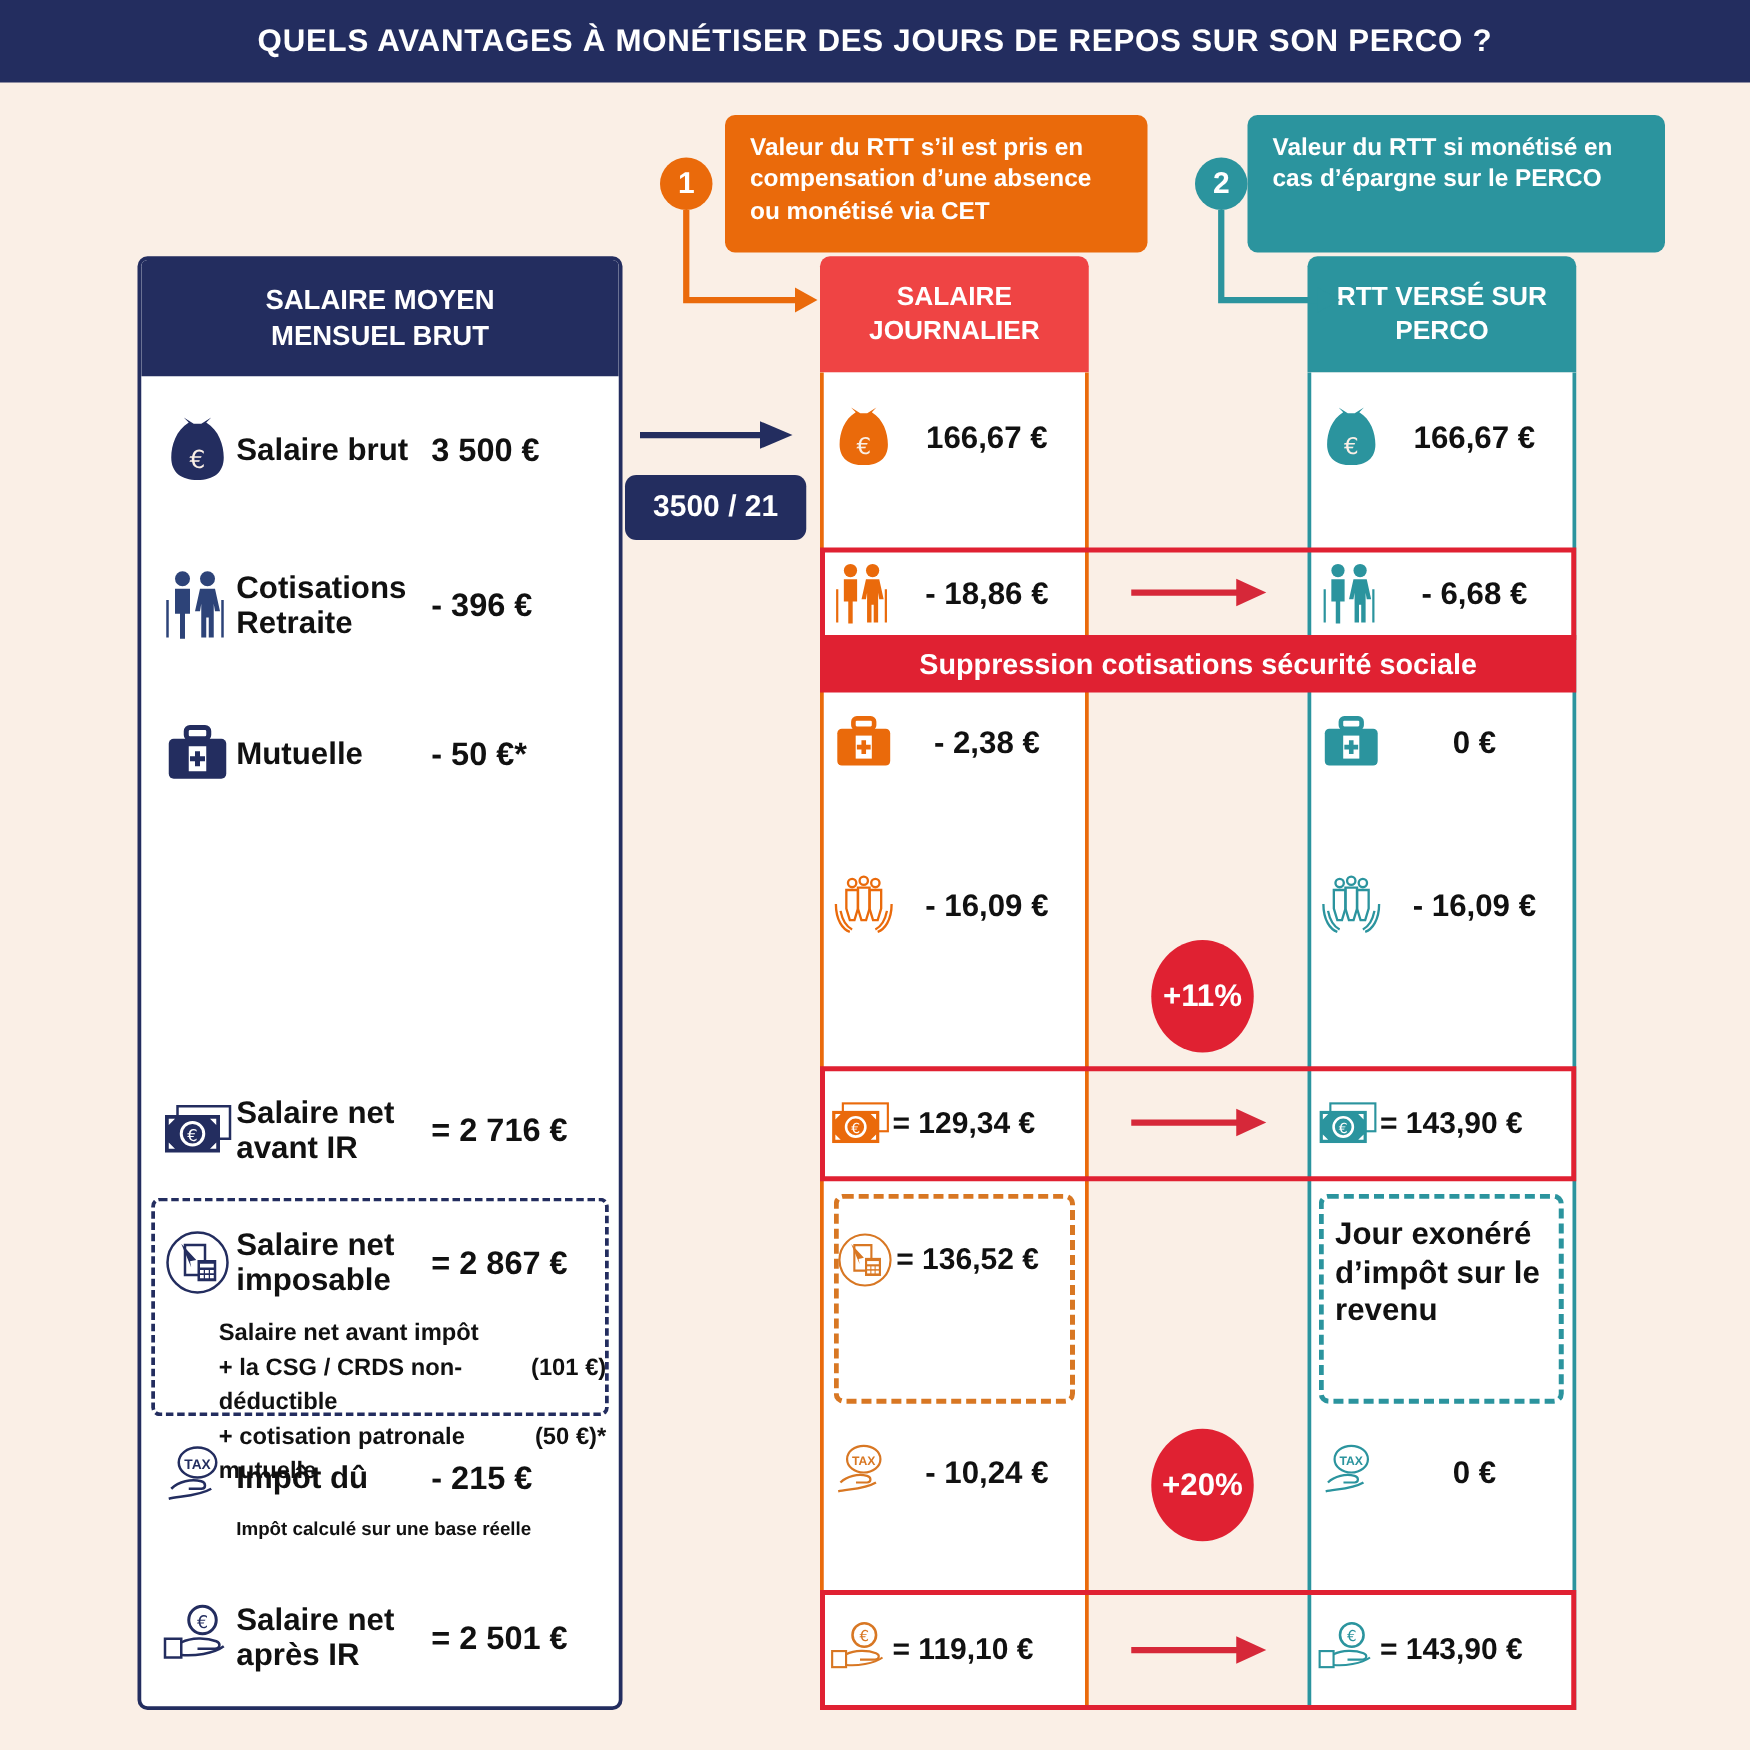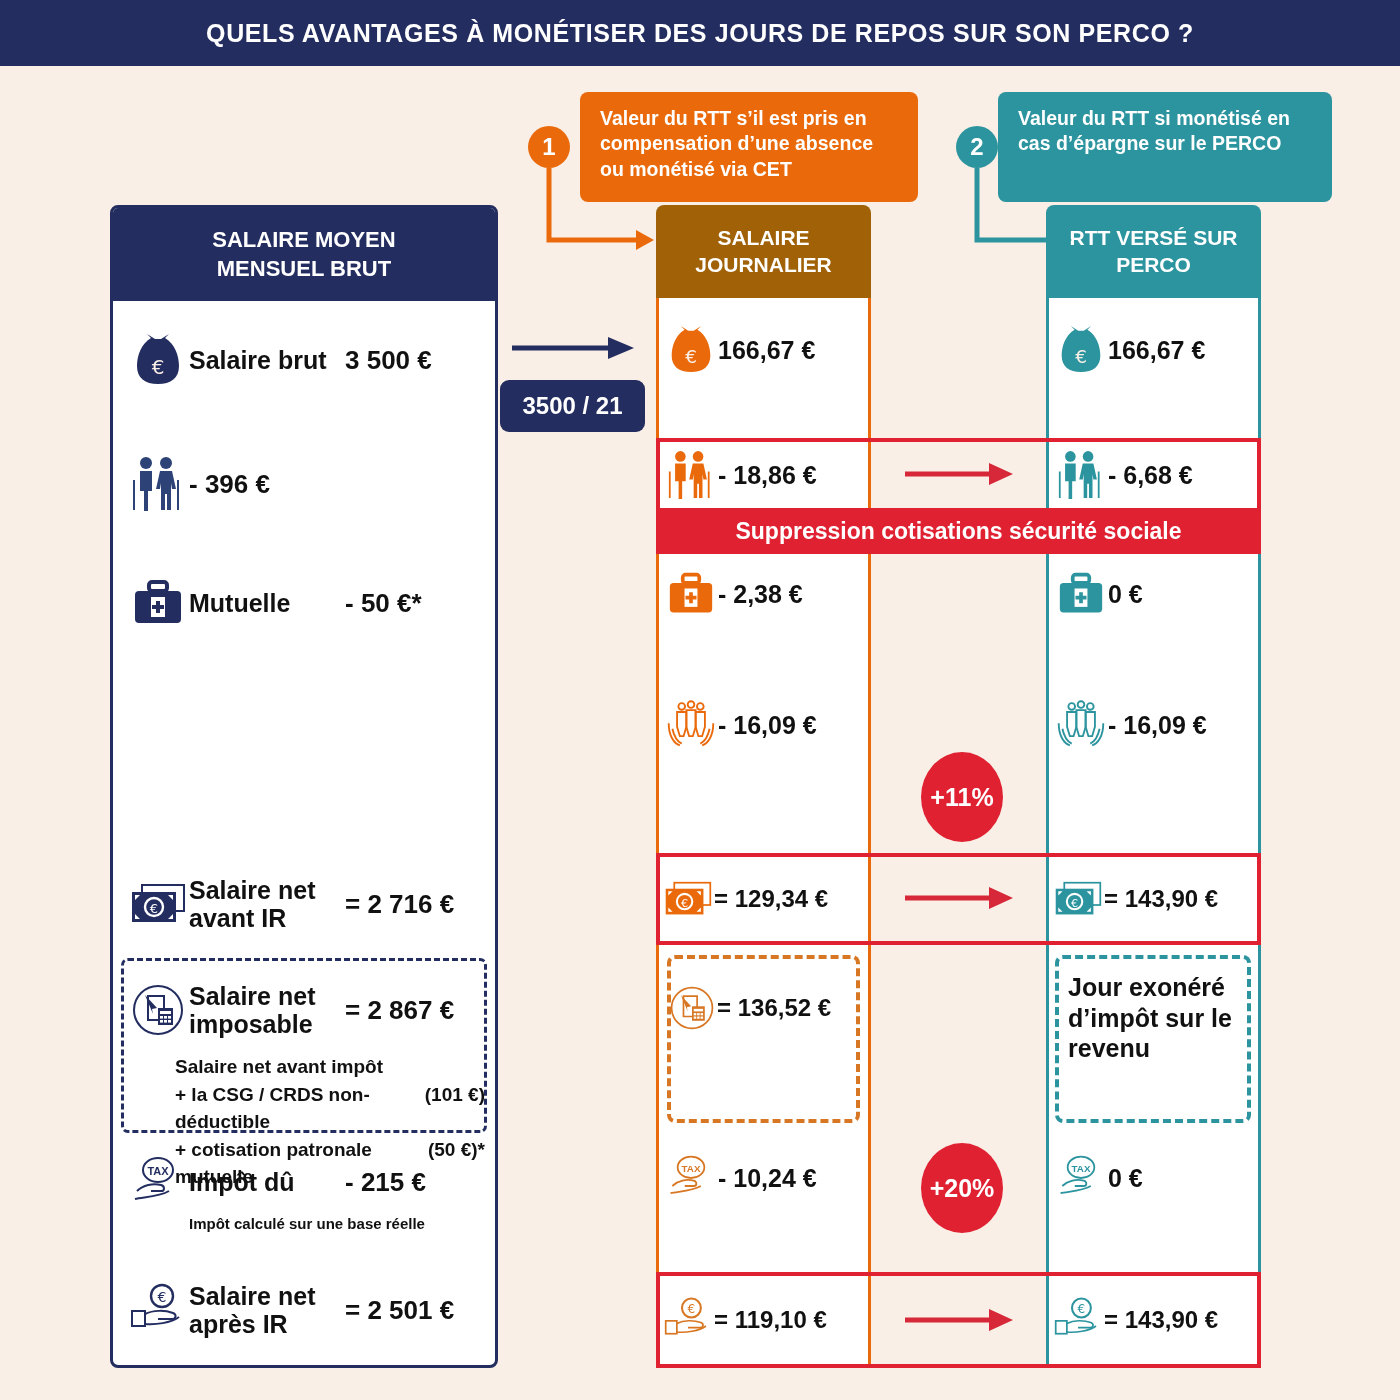--- a/index.html
+++ b/index.html
@@ -63,36 +63,36 @@
     position:absolute;left:8px;width:366px;border:3px dashed #232D5F;border-radius:7px;
     box-sizing:border-box;
   }
 
   
   .colhead{
     position:absolute;width:215px;height:93px;border-radius:8px 8px 0 0;
     color:#fff;font-weight:bold;font-size:21px;text-align:center;line-height:1.28;
     display:flex;align-items:center;justify-content:center;
   }
-  #head-mid{left:656px;top:205px;background:#a16207;}
+  #head-mid{left:656px;top:205px;background:#ef4444;}
   #head-right{left:1046px;top:205px;background:#2B949E;}
   .colbody{
     position:absolute;width:215px;top:298px;height:1070px;background:#ffffff;
     box-sizing:border-box;
   }
   #body-mid{left:656px;border-left:3px solid #EA6A0B;border-right:3px solid #EA6A0B;}
   #body-right{left:1046px;border-left:3px solid #2B949E;border-right:3px solid #2B949E;}
   .gapcol{position:absolute;left:871px;top:298px;width:175px;height:1070px;background:#FAEFE6;}
 
   .cell{
     position:absolute;width:215px;display:flex;align-items:center;box-sizing:border-box;
     padding:0 10px 0 8px;
   }
   .cell .c-ico{flex:0 0 54px;display:flex;align-items:center;justify-content:center;}
-  .cell .c-val{flex:1;text-align:left;font-weight:bold;font-size:25px;color:#111;white-space:nowrap;}
+  .cell .c-val{flex:1;text-align:center;font-weight:bold;font-size:25px;color:#111;white-space:nowrap;}
   .cell .c-val.lead{text-align:left;padding-left:2px;font-size:24px;}
 
   .redband{
     position:absolute;left:656px;top:508px;width:605px;height:46px;background:#E02132;
     color:#fff;font-weight:bold;font-size:23px;display:flex;align-items:center;
     justify-content:center;z-index:5;
   }
   .redbox{
     position:absolute;border:4px solid #E02132;box-sizing:border-box;z-index:4;
     pointer-events:none;
@@ -158,20 +158,24 @@
   <div class="lp-row" style="top:240px;height:72px;">
     <div class="lp-ico">
       <svg width="52" height="56" viewBox="0 0 52 56">
         <circle cx="14" cy="7" r="6" fill="#2D4378"></circle>
         <path d="M8 15 h12 v20 h-4 v20 h-4 v-20 h-4 z" fill="#2D4378"></path>
         <circle cx="34" cy="7" r="6" fill="#2D4378"></circle>
         <path d="M28 15 h12 l4 18 h-4 l-1 -6 v27 h-4 v-16 h-2 v16 h-4 v-27 l-1 6 h-4 z" fill="#2D4378"></path>
         <path d="M2 24 v30" stroke="#2D4378" stroke-width="2" fill="none"></path>
         <path d="M46 24 v30" stroke="#2D4378" stroke-width="2" fill="none"></path>
       </svg>
+    </div>
+    <div class="lp-label">
+      <div>Cotisations</div>
+      <div>Retraite</div>
     </div>
     <div class="lp-val">-  396 €</div>
   </div>
 
   <div class="lp-row" style="top:365px;height:60px;">
     <div class="lp-ico">
       <svg width="50" height="46" viewBox="0 0 50 46">
         <rect x="16" y="2" width="18" height="9" rx="3" fill="none" stroke="#232D5F" stroke-width="4"></rect>
         <rect x="2" y="11" width="46" height="32" rx="4" fill="#232D5F"></rect>
         <rect x="18" y="17" width="14" height="20" fill="#ffffff"></rect>

